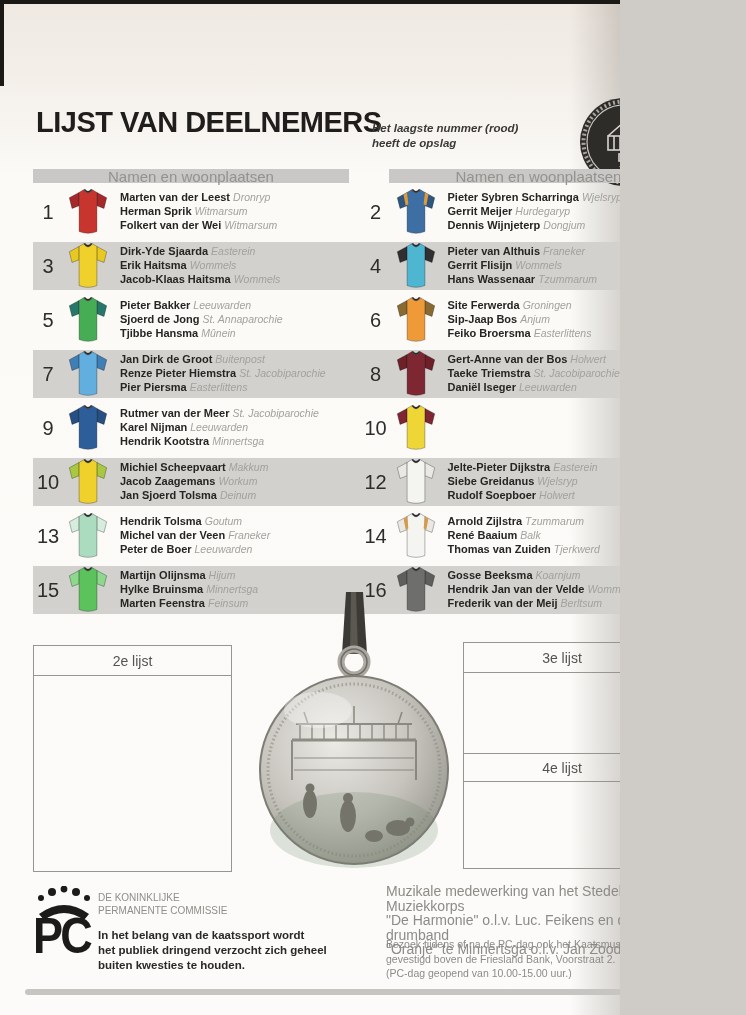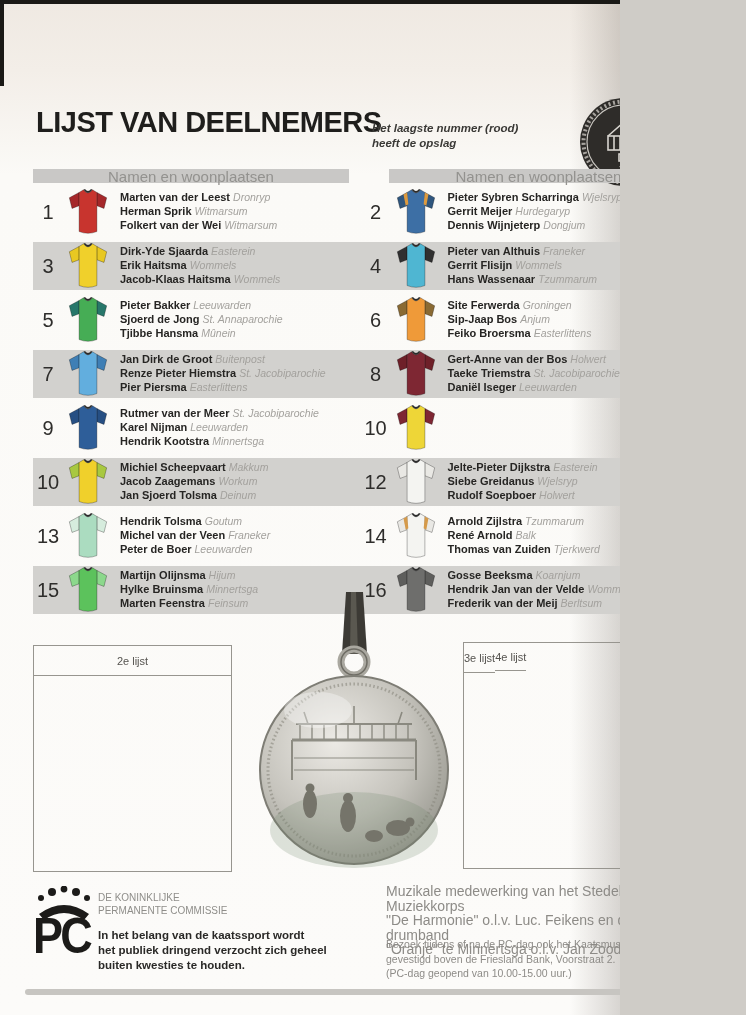--- a/index.html
+++ b/index.html
@@ -31,22 +31,22 @@
   .num{width:30px;text-align:center;font-size:20px;color:#2e2d2b;}
   .shirt{width:44px;height:48px;margin-left:3px;flex:0 0 44px;}
   .shirt svg{width:100%;height:100%;display:block;}
   .players{margin-left:10px;}
   .pline{font-size:11px;line-height:13.8px;color:#262523;white-space:nowrap;}
   .pline b{font-weight:bold;}
   .pline i{color:#a3a19d;font-size:10.5px;font-style:italic;margin-left:3px;}
 
   .box2{position:absolute;left:33px;top:645px;width:197px;height:225px;border:1px solid #97958f;}
   .box34{position:absolute;left:463px;top:642px;width:196px;height:225px;border:1px solid #97958f;
-    display:flex;flex-direction:row;}
-  .bhead{display:flex;align-items:center;justify-content:center;font-size:11px;color:#55534f;}
+    display:flex;flex-direction:column;}
+  .bhead{display:flex;align-items:center;justify-content:center;font-size:14px;color:#55534f;}
   .box2 .bhead{height:29px;border-bottom:1px solid #97958f;}
   .h1{height:29px;border-bottom:1px solid #97958f;}
   .sp1{height:80px;border-bottom:1px solid #97958f;}
   .h2{height:27px;border-bottom:1px solid #97958f;}
   .sp2{flex:1;}
 
   .medal{position:absolute;left:252px;top:592px;width:205px;height:285px;}
 
   .crown{position:absolute;left:36px;top:886px;width:56px;height:34px;}
   .pcword{position:absolute;left:33px;top:908px;font-size:50px;font-weight:bold;
@@ -329,21 +329,21 @@
     <path d="M14 5 L3 11 L6 23 L14 20 Z" fill="#e9e8e4" stroke="rgba(0,0,0,.32)" stroke-width="1"></path>
     <path d="M34 5 L45 11 L42 23 L34 20 Z" fill="#e9e8e4" stroke="rgba(0,0,0,.32)" stroke-width="1"></path>
     <path d="M14 5 L19 2 Q24 9 29 2 L34 5 L34 49 Q24 53 14 49 Z" fill="#f4f4f1" stroke="rgba(0,0,0,.32)" stroke-width="1"></path>
     <path d="M14 5 L10 7.2 L12.4 20 L15.4 18.4 Z" fill="#d59a4a"></path>
        <path d="M34 5 L38 7.2 L35.6 20 L32.6 18.4 Z" fill="#d59a4a"></path>
     <path d="M19 2 Q24 9 29 2 L27.4 1 Q24 5.6 20.6 1 Z" fill="#2b2b2b"></path>
   </svg>
           </div>
           <div class="players">
             <div class="pline"><b>Arnold Zijlstra</b><i>Tzummarum</i></div>
-            <div class="pline"><b>René Arnold</b><i>Balk</i></div>
+            <div class="pline"><b>René Baaium</b><i>Balk</i></div>
             <div class="pline"><b>Thomas van Zuiden</b><i>Tjerkwerd</i></div>
           </div>
         </div>
       </div>
       <div class="team-row striped">
         <div class="half">
           <div class="num">15</div>
           <div class="shirt">
             <svg viewBox="0 0 48 54">
     <path d="M14 5 L3 11 L6 23 L14 20 Z" fill="#8cd88c" stroke="rgba(0,0,0,.32)" stroke-width="1"></path>

